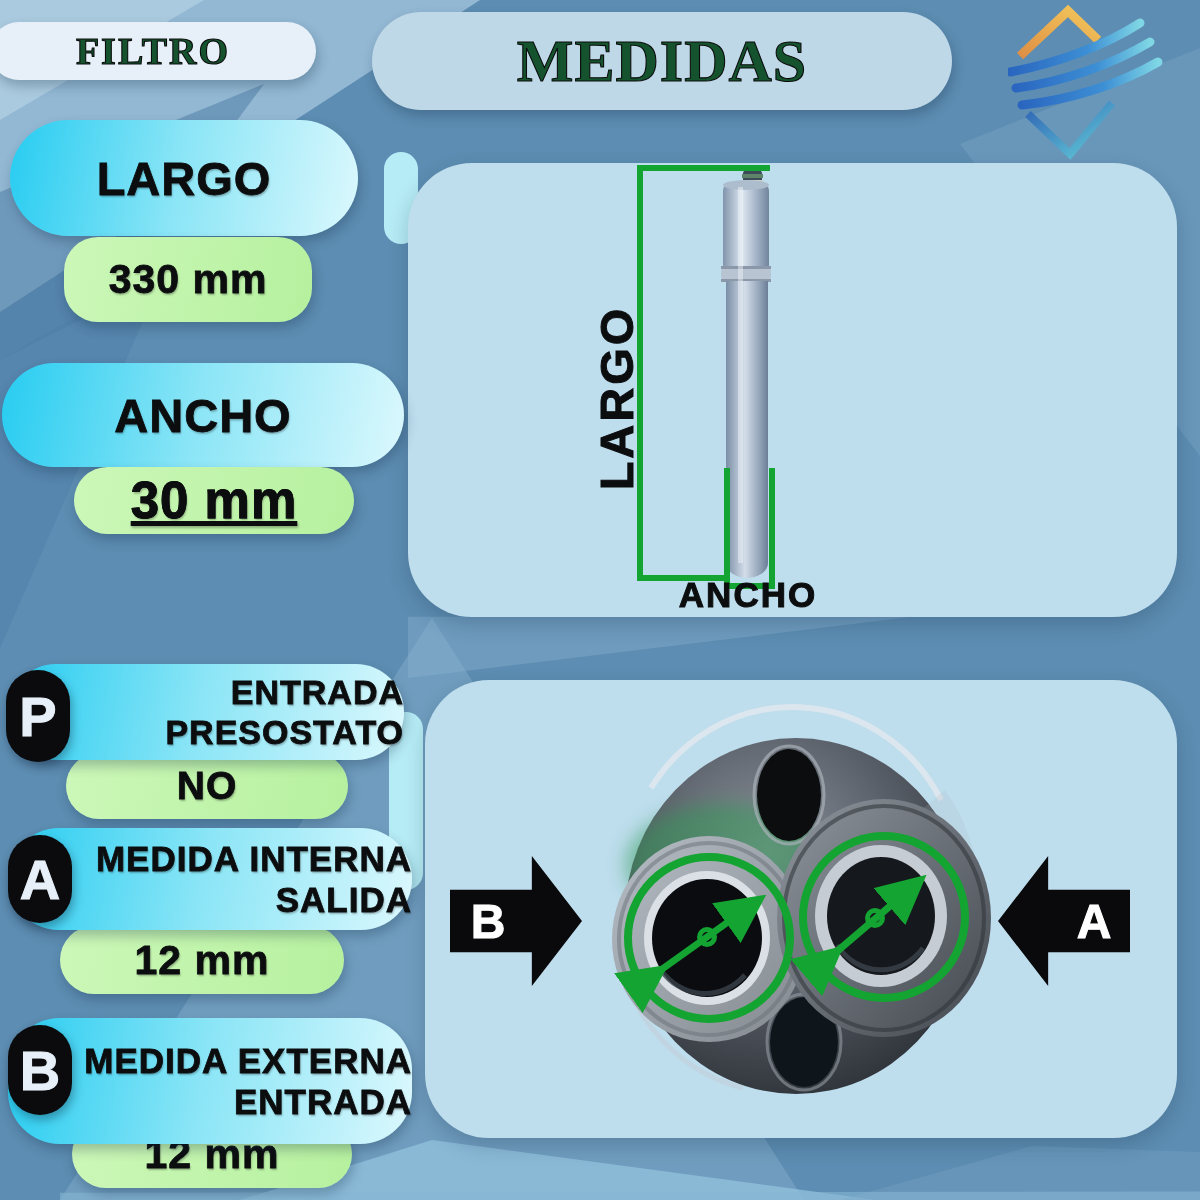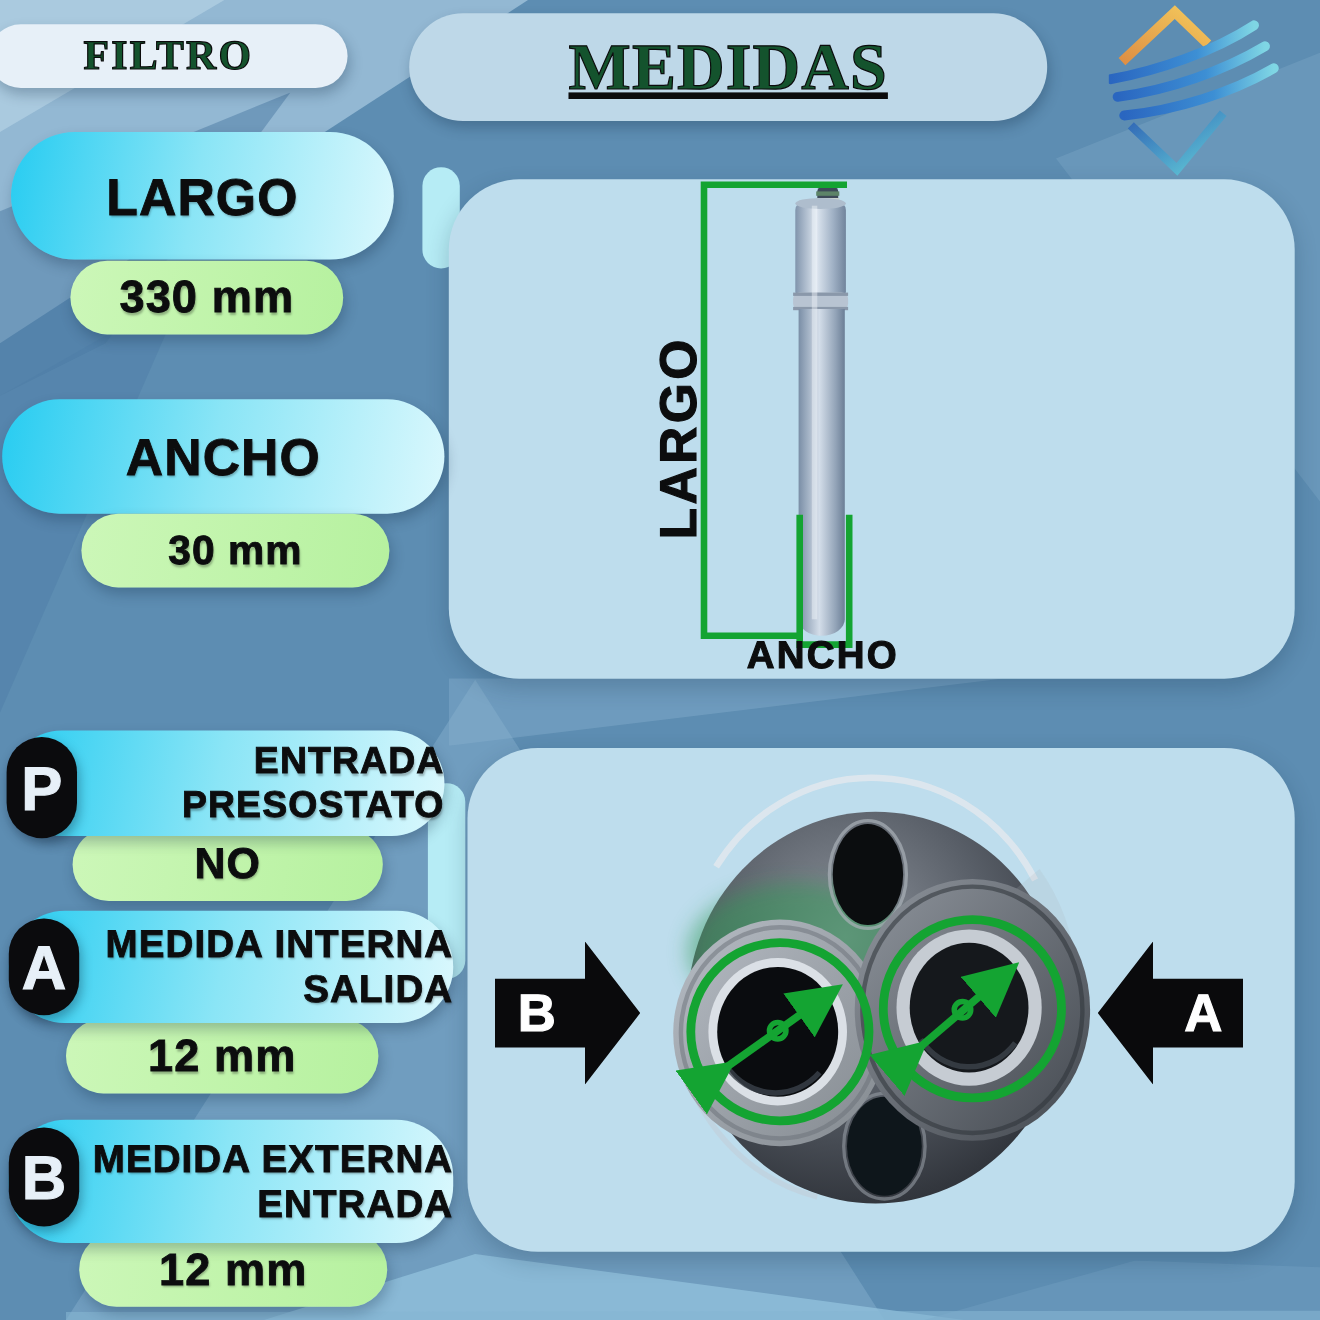--- a/index.html
+++ b/index.html
@@ -78,35 +78,35 @@
     <path d="M2,70 C 45,62 95,45 132,21" fill="none" stroke="url(#lgSw)" stroke-width="9" stroke-linecap="round"></path>
     <path d="M8,86 C 55,80 105,62 142,40" fill="none" stroke="url(#lgSw)" stroke-width="9" stroke-linecap="round"></path>
     <path d="M14,103 C 62,98 112,82 150,60" fill="none" stroke="url(#lgSw)" stroke-width="9" stroke-linecap="round"></path>
   </svg>
 
   <div class="pill pill-white" style="left:-10px;top:22px;width:326px;height:58px;z-index:3;">
     <span class="serif-heavy" style="font-size:38px;letter-spacing:2px;">FILTRO</span>
   </div>
 
   <div class="pill pill-title" style="left:372px;top:12px;width:580px;height:98px;z-index:3;">
-    <span class="serif-heavy" style="font-size:60px;letter-spacing:1px;text-decoration:underline;">MEDIDAS</span>
+    <span class="serif-heavy" style="font-size:60px;letter-spacing:1px;">MEDIDAS</span>
   </div>
 
   <div class="pill pill-cyan" style="left:10px;top:120px;width:348px;height:116px;border-radius:58px;z-index:3;">
     <span class="hv" style="font-size:47px;">LARGO</span>
   </div>
-  <div class="pill pill-green" style="left:64px;top:237px;width:248px;height:67px;border-radius:34px;z-index:4;">
+  <div class="pill pill-green" style="left:64px;top:237px;width:248px;height:85px;border-radius:34px;z-index:4;">
     <span class="hv" style="font-size:41px;">330 mm</span>
   </div>
 
   <div class="pill pill-cyan" style="left:2px;top:363px;width:402px;height:104px;border-radius:52px;z-index:3;">
     <span class="hv" style="font-size:47px;">ANCHO</span>
   </div>
   <div class="pill pill-green" style="left:74px;top:467px;width:280px;height:67px;border-radius:34px;z-index:4;">
-    <span class="hv" style="font-size:37px;">30 mm</span>
+    <span class="hv" style="font-size:51px;text-decoration:underline;">30 mm</span>
   </div>
 
   <div class="sliver" style="left:384px;top:152px;width:34px;height:92px;"></div>
   <div class="sliver" style="left:389px;top:712px;width:34px;height:178px;"></div>
 
   <div class="panel" style="left:408px;top:163px;width:769px;height:454px;">
     <svg width="769" height="454" viewBox="0 0 769 454">
       <defs>
         <linearGradient id="tubeG" x1="0" y1="0" x2="1" y2="0">
           <stop offset="0" stop-color="#8094ac"></stop>
@@ -232,21 +232,21 @@
   <div class="pill pill-green" style="left:66px;top:753px;width:282px;height:66px;border-radius:33px;z-index:4;">
     <span class="hv" style="font-size:39px;">NO</span>
   </div>
   <div class="blob" style="left:8px;top:835px;width:64px;height:88px;">
     <span>A</span>
   </div>
   <div class="pill pill-green" style="left:60px;top:926px;width:284px;height:68px;border-radius:34px;z-index:4;">
     <span class="hv" style="font-size:41px;">12 mm</span>
   </div>
 
-  <div class="pill pill-cyan two-line" style="left:8px;top:1018px;width:404px;height:112px;border-radius:52px;padding-left:60px;box-sizing:border-box;z-index:5;">
+  <div class="pill pill-cyan two-line" style="left:8px;top:1018px;width:404px;height:126px;border-radius:52px;padding-left:60px;box-sizing:border-box;z-index:5;">
     <span class="hv" style="font-size:35px;">MEDIDA EXTERNA</span>
     <span class="hv" style="font-size:35px;">ENTRADA</span>
   </div>
   <div class="blob" style="left:8px;top:1025px;width:64px;height:90px;">
     <span>B</span>
   </div>
   <div class="pill pill-green" style="left:72px;top:1120px;width:280px;height:68px;border-radius:34px;z-index:4;">
     <span class="hv" style="font-size:41px;">12 mm</span>
   </div>
 

